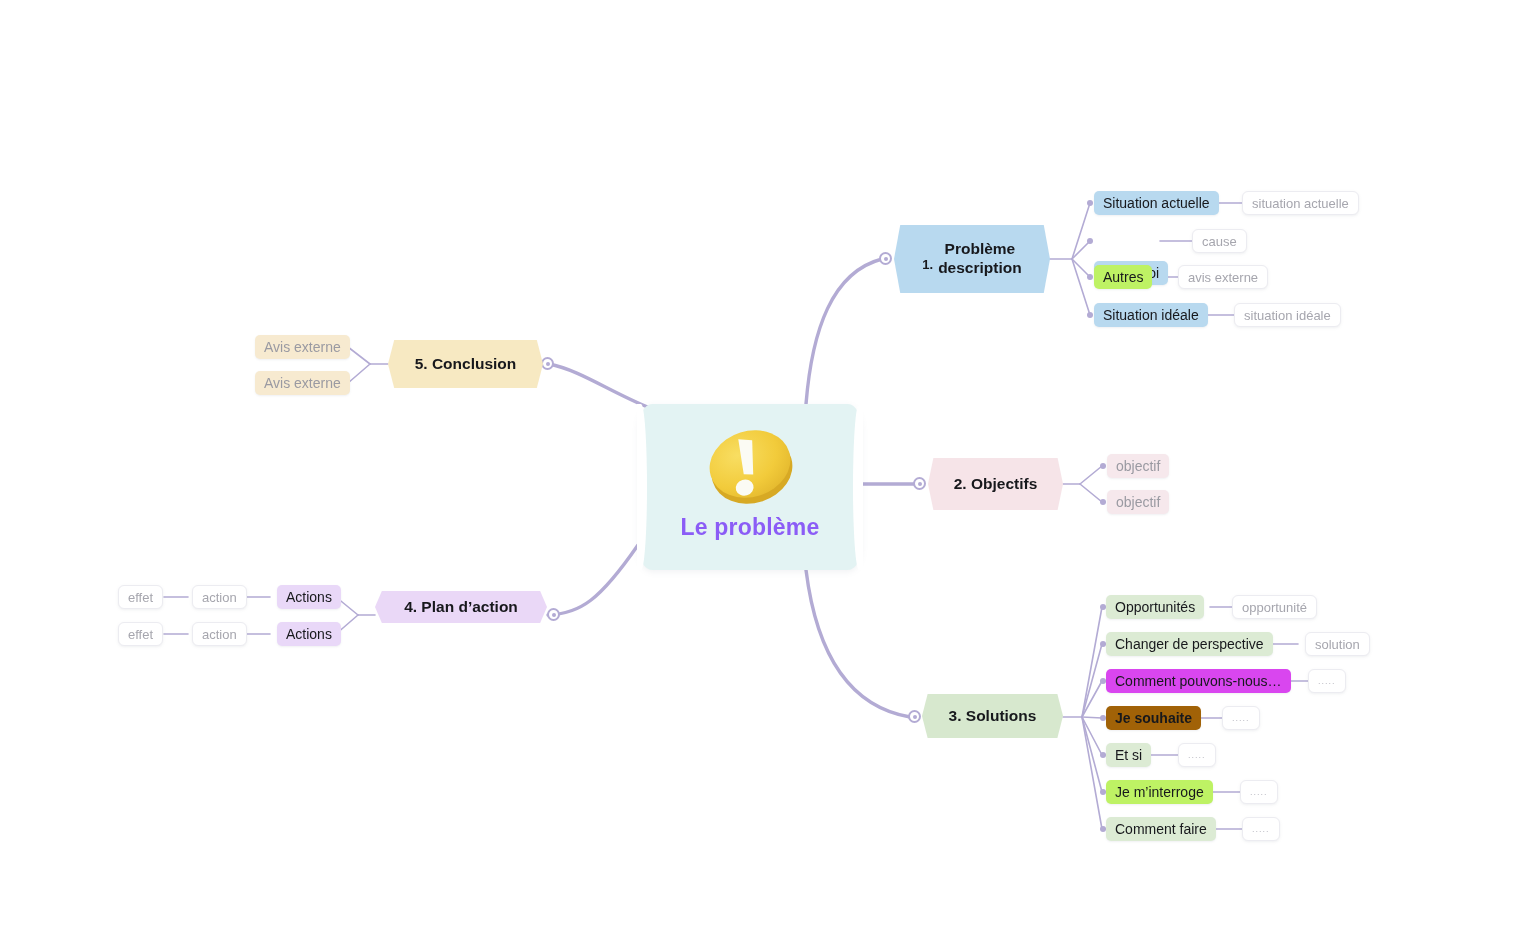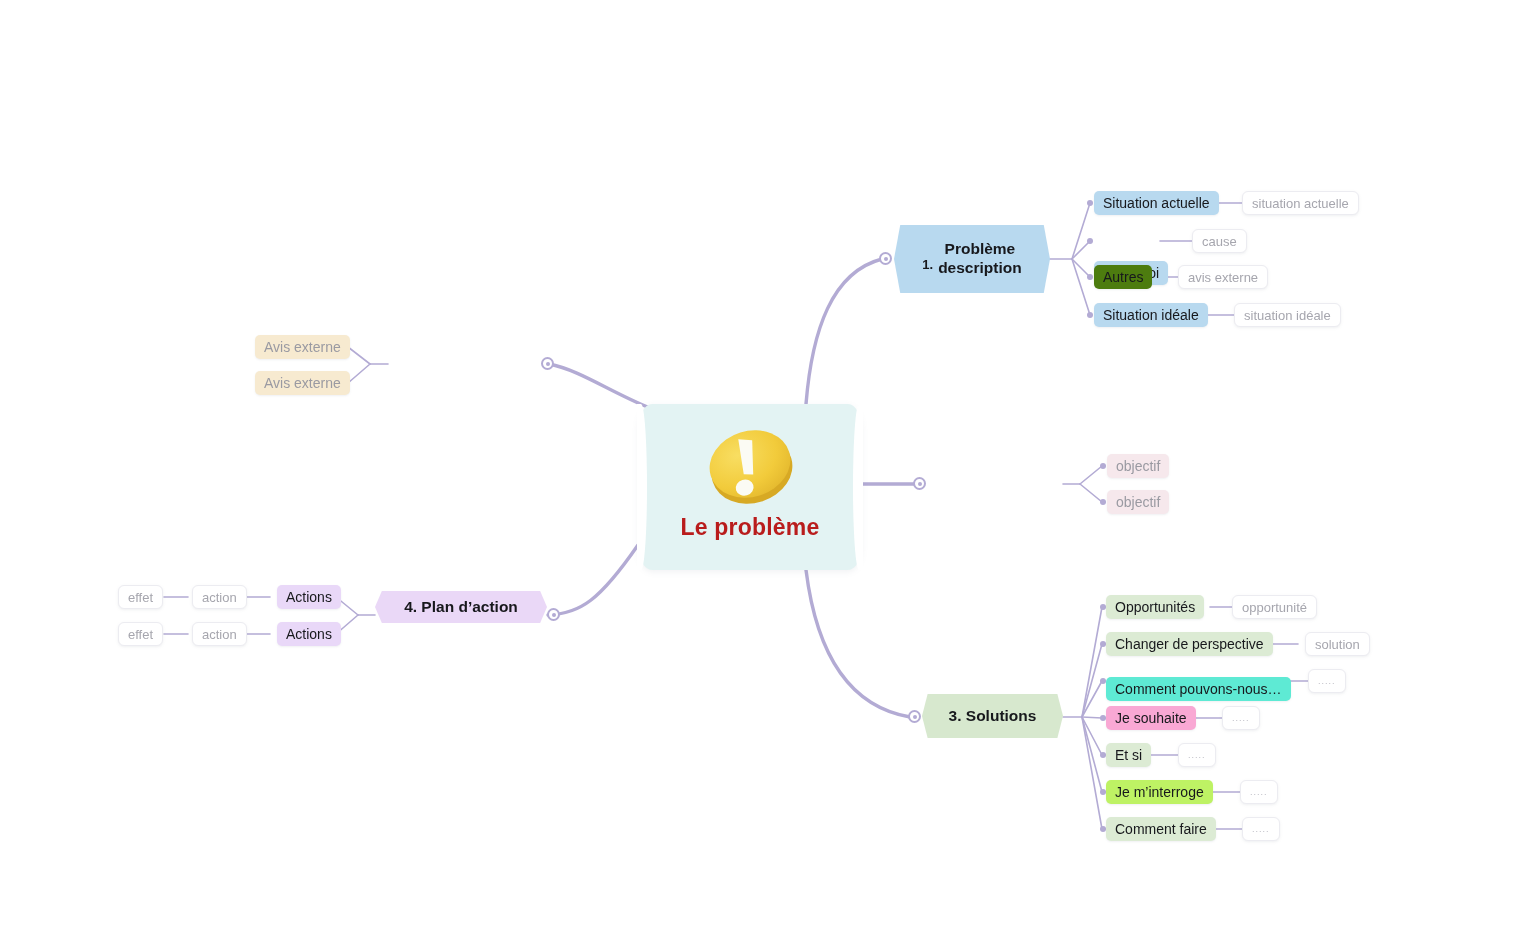--- a/index.html
+++ b/index.html
@@ -63,21 +63,21 @@
   }
   .center-icon {
     width: 104px;
     height: 86px;
     position: relative;
     z-index: 2;
   }
   .center-label {
     font-size: 23px;
     font-weight: bold;
-    color: #b91c1c;
+    color: #8b5cf6;
     letter-spacing: .2px;
     margin-top: 8px;
     position: relative;
     z-index: 2;
   }
 
   
   .hex {
     position: absolute;
     display: flex;
@@ -252,52 +252,53 @@
 
   <div class="dot" style="left:1087px; top:200px;"></div>
   <div class="pill" style="left:1094px; top:191px; background:#b8d9ef;">Situation actuelle</div>
   <div class="ph" style="left:1242px; top:191px;">situation actuelle</div>
 
   <div class="dot" style="left:1087px; top:238px;"></div>
   <div class="pill" style="left:1094px; top:229px; background:#b8d9ef;margin-top:32px;">Pourquoi</div>
   <div class="ph" style="left:1192px; top:229px;">cause</div>
 
   <div class="dot" style="left:1087px; top:274px;"></div>
-  <div class="pill" style="left:1094px; top:265px; background:#4d7c0f;">Autres</div>
+  <div class="pill" style="left:1094px; top:265px; background:#bef264;">Autres</div>
   <div class="ph" style="left:1178px; top:265px;">avis externe</div>
 
   <div class="dot" style="left:1087px; top:312px;"></div>
   <div class="pill" style="left:1094px; top:303px; background:#b8d9ef;">Situation idéale</div>
   <div class="ph" style="left:1234px; top:303px;">situation idéale</div>
 
   <div class="toggle" style="left:913px; top:477px;"></div>
+  <div class="hex" style="left:928px; top:458px; width:135px; height:52px; background:#f6e4e8;">2. Objectifs</div>
 
   <div class="dot" style="left:1100px; top:463px;"></div>
   <div class="pill muted" style="left:1107px; top:454px; background:#f6e8ec;">objectif</div>
 
   <div class="dot" style="left:1100px; top:499px;"></div>
   <div class="pill muted" style="left:1107px; top:490px; background:#f6e8ec;">objectif</div>
 
   <div class="toggle" style="left:908px; top:710px;"></div>
   <div class="hex" style="left:922px; top:694px; width:141px; height:44px; background:#d7e8ce;">3. Solutions</div>
 
   <div class="dot" style="left:1100px; top:604px;"></div>
   <div class="pill" style="left:1106px; top:595px; background:#dcebd4;">Opportunités</div>
   <div class="ph" style="left:1232px; top:595px;">opportunité</div>
 
   <div class="dot" style="left:1100px; top:641px;"></div>
   <div class="pill" style="left:1106px; top:632px; background:#dcebd4;">Changer de perspective</div>
   <div class="ph" style="left:1298px; top:632px;margin-left:7px;">solution</div>
 
   <div class="dot" style="left:1100px; top:678px;"></div>
-  <div class="pill" style="left:1106px; top:669px; background:#5eead4;margin-top:8px;">Comment pouvons-nous…</div>
+  <div class="pill" style="left:1106px; top:669px; background:#d946ef;">Comment pouvons-nous…</div>
   <div class="ph dots" style="left:1308px; top:669px; min-width:32px;">.....</div>
 
   <div class="dot" style="left:1100px; top:715px;"></div>
-  <div class="pill" style="left:1106px; top:706px; background:#f9a8d4;">Je souhaite</div>
+  <div class="pill" style="left:1106px; top:706px; background:#a16207;font-weight:bold;">Je souhaite</div>
   <div class="ph dots" style="left:1222px; top:706px; min-width:32px;">.....</div>
 
   <div class="dot" style="left:1100px; top:752px;"></div>
   <div class="pill" style="left:1106px; top:743px; background:#dcebd4;">Et si</div>
   <div class="ph dots" style="left:1178px; top:743px; min-width:32px;">.....</div>
 
   <div class="dot" style="left:1100px; top:789px;"></div>
   <div class="pill" style="left:1106px; top:780px; background:#bef264;">Je m’interroge</div>
   <div class="ph dots" style="left:1240px; top:780px; min-width:32px;">.....</div>
 
@@ -312,20 +313,21 @@
   <div class="pill" style="left:277px; top:585px; background:#e9d8f8;">Actions</div>
   <div class="ph" style="left:192px; top:585px;">action</div>
   <div class="ph" style="left:118px; top:585px;">effet</div>
 
   <div class="dot" style="left:331px; top:631px;"></div>
   <div class="pill" style="left:277px; top:622px; background:#e9d8f8;">Actions</div>
   <div class="ph" style="left:192px; top:622px;">action</div>
   <div class="ph" style="left:118px; top:622px;">effet</div>
 
   <div class="toggle" style="left:541px; top:357px;"></div>
+  <div class="hex" style="left:388px; top:340px; width:155px; height:48px; background:#f7e9c2;">5. Conclusion</div>
 
   <div class="dot" style="left:343px; top:344px;"></div>
   <div class="pill muted" style="left:255px; top:335px; background:#f7ead0;">Avis externe</div>
 
   <div class="dot" style="left:343px; top:380px;"></div>
   <div class="pill muted" style="left:255px; top:371px; background:#f7ead0;">Avis externe</div>
 
 </div>
 
 </body></html>

